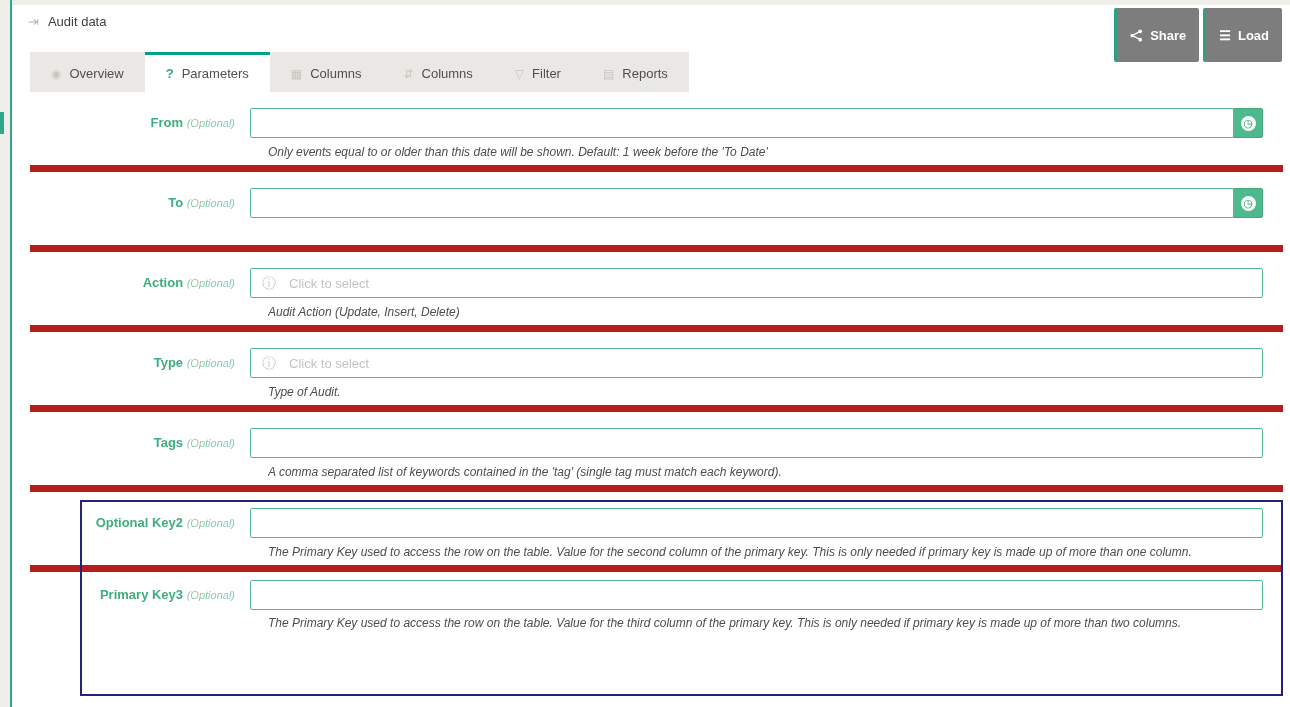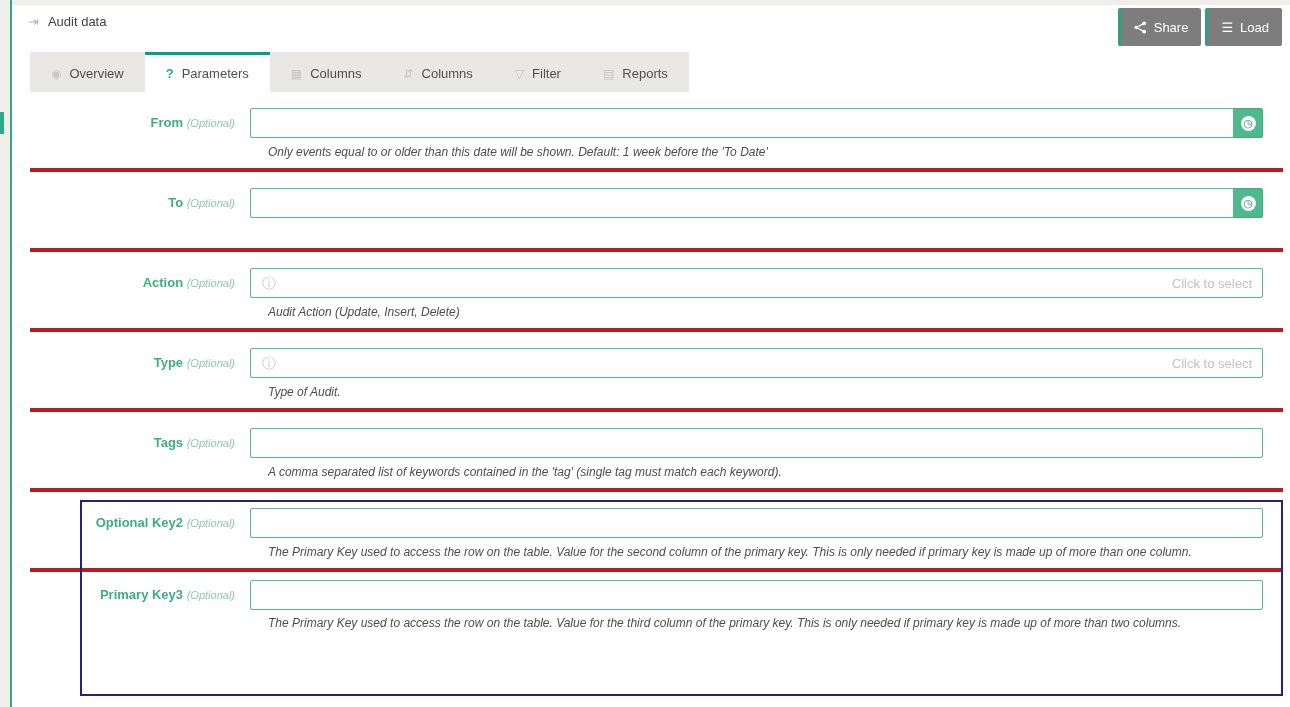--- a/index.html
+++ b/index.html
@@ -8,46 +8,46 @@
   
   .top-gutter{position:absolute;left:0;top:0;right:0;height:5px;background:#f0eeeb;}
   .left-gutter{position:absolute;left:0;top:0;width:10px;height:707px;background:#f0eeeb;}
   .left-teal-line{position:absolute;left:10px;top:0;width:2px;height:707px;background:#2ba988;}
   .scroll-thumb{position:absolute;left:0;top:112px;width:4px;height:22px;background:#2ba988;}
   
   .header-title{position:absolute;left:28px;top:14px;display:flex;align-items:center;gap:9px;
        font-size:13px;color:#3f3f3f;}
   .arrow-icon{color:#b7b4af;font-size:13px;line-height:1;}
   .header-buttons{position:absolute;top:8px;right:8px;display:flex;gap:4px;}
-  .btn{display:flex;align-items:center;gap:7px;background:#7d7d7d;color:#fff;font-weight:normal;
-       font-size:13px;padding:4px 13px;height:30px;border-left:3px solid #2fa183;border-radius:2px;
+  .btn{display:flex;align-items:center;gap:7px;background:#7d7d7d;color:#fff;font-weight:bold;
+       font-size:13px;padding:12px 13px;height:30px;border-left:3px solid #2fa183;border-radius:2px;
        cursor:pointer;text-align:right;}
   .btn .bicon{display:flex;align-items:center;font-size:13px;line-height:1;}
   
   .tabbar{position:absolute;left:30px;top:52px;display:flex;background:#eae8e4;height:40px;}
   .tab{display:flex;align-items:center;gap:8px;padding:0 21px;font-size:13px;color:#4f4f4f;
        border-top:3px solid transparent;box-sizing:border-box;cursor:pointer;white-space:nowrap;}
   .tab .ticon{color:#c9c5bf;font-size:12px;line-height:1;}
   .tab.active{background:#fff;border-top:3px solid #00a18b;}
   .tab.active .ticon{color:#2fa87b;font-weight:bold;font-size:13px;}
   
   .form{position:absolute;left:30px;top:92px;width:1253px;}
-  .frow{position:relative;height:80px;border-bottom:4px solid #b91c1c;box-sizing:border-box;}
+  .frow{position:relative;height:80px;border-bottom:7px solid #b91c1c;box-sizing:border-box;}
   .frow.cut{height:60px;border-bottom:none;}
   .flabel{position:absolute;left:0;top:23px;width:205px;text-align:right;font-size:13px;
        color:#3fae7f;font-weight:bold;white-space:nowrap;}
   .flabel .opt{font-weight:normal;font-style:italic;font-size:11px;color:#8fcbaa;}
   .frow.cut .flabel{top:15px;}
   .fwrap{position:absolute;left:220px;top:16px;right:20px;display:flex;}
   .frow.cut .fwrap{top:8px;}
   .inbox{position:relative;flex:1;display:flex;}
   .fld{flex:1;height:30px;box-sizing:border-box;border:1px solid #55bb8e;border-radius:2px;
        padding:0 10px;font-size:13px;color:#333;outline:none;background:#fff;
        font-family:"Liberation Sans",sans-serif;}
-  .fld.pad-ic{padding-left:30px;text-align:right;}
+  .fld.pad-ic{padding-left:38px;}
   .fld::placeholder{color:#c3c3c3;}
   .info-ic{position:absolute;left:12px;top:50%;transform:translateY(-50%);color:#c9c9c9;
        font-size:14px;line-height:1;pointer-events:none;}
   .addon{width:30px;height:30px;box-sizing:border-box;background:#4db98c;border:1px solid #44a97e;
        border-radius:0 2px 2px 0;margin-left:-1px;display:flex;align-items:center;
        justify-content:center;cursor:pointer;flex:0 0 30px;}
   .circ{width:15px;height:15px;background:#fff;border-radius:50%;display:flex;align-items:center;
        justify-content:center;color:#2f9e77;font-size:11px;line-height:1;}
   .fhelp{position:absolute;left:220px;top:53px;right:12px;font-size:12px;font-style:italic;
        color:#4d4d4d;white-space:nowrap;overflow:hidden;margin-left:18px;}

